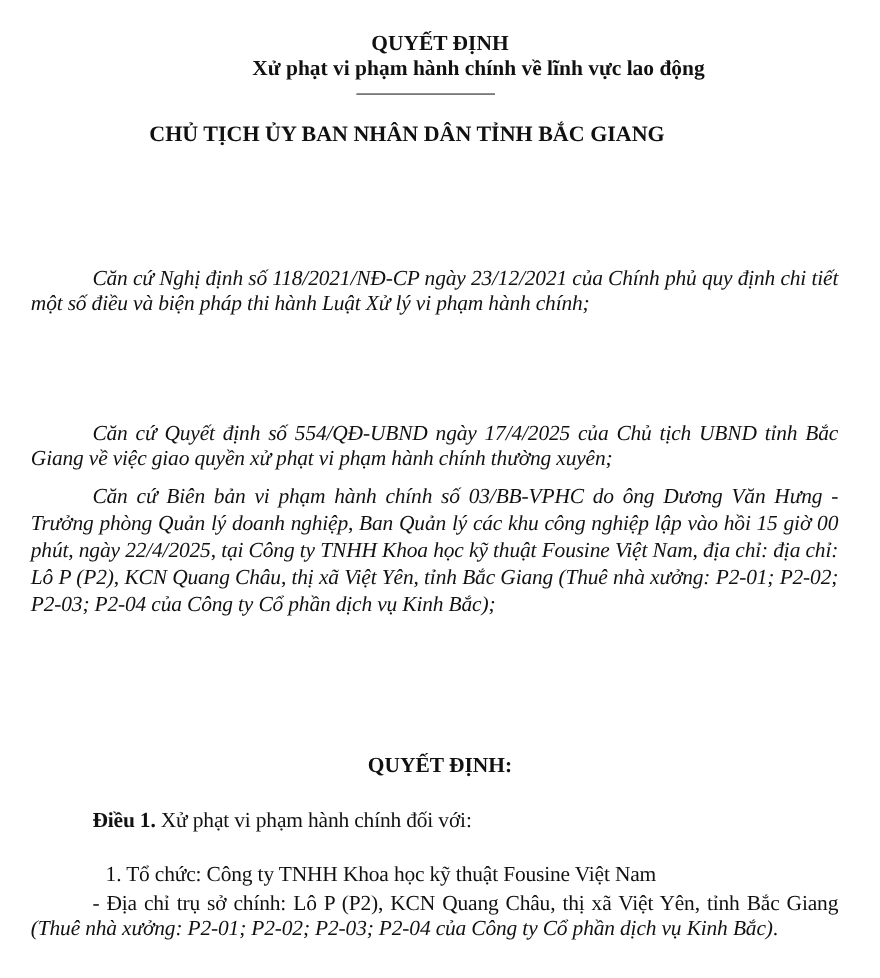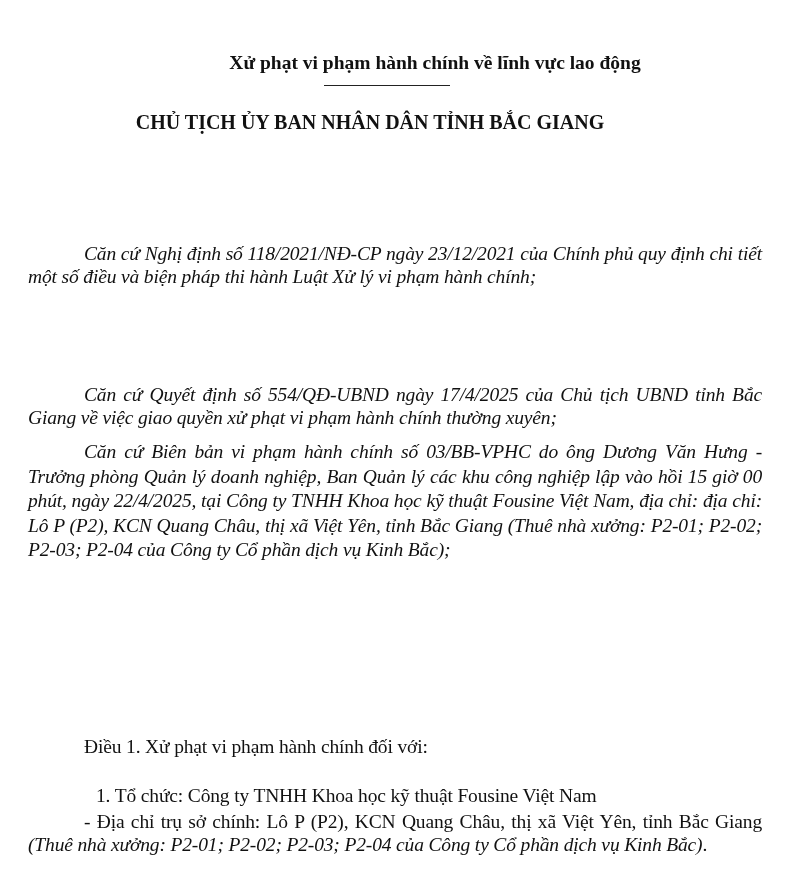--- a/index.html
+++ b/index.html
@@ -30,36 +30,38 @@
     font-size: 19.5px; line-height: 23px;
     text-align: justify; text-align-last: left;
     text-indent: 56px; font-style: italic;
     letter-spacing: -0.15px;
   }
   .heading2 {
     position: absolute; left: 0; width: 800px; top: 685px;
     font-weight: bold; font-size: 19.5px; line-height: 23px;
   }
   .normal { font-style: normal; }
-  .bold { font-weight: normal; }
+  .bold { font-weight: bold; }
   .italic { font-style: italic; }
 </style>
 </head>
 <body>
 
 <div class="page">
 
+  <div class="title center">QUYẾT ĐỊNH</div>
   <div class="subtitle center">Xử phạt vi phạm hành chính về lĩnh vực lao động</div>
   <div class="rule"></div>
   <div class="authority center">CHỦ TỊCH ỦY BAN NHÂN DÂN TỈNH BẮC GIANG</div>
 
   <p class="para" style="top:242px; margin:0;">Căn cứ Nghị định số 118/2021/NĐ-CP ngày 23/12/2021 của Chính phủ quy định chi tiết một số điều và biện pháp thi hành Luật Xử lý vi phạm hành chính;</p>
   <p class="para" style="top:383px; margin:0;">Căn cứ Quyết định số 554/QĐ-UBND ngày 17/4/2025 của Chủ tịch UBND tỉnh Bắc Giang về việc giao quyền xử phạt vi phạm hành chính thường xuyên;</p>
   <p class="para" style="top:440px; margin:0; line-height:24.5px;">Căn cứ Biên bản vi phạm hành chính số 03/BB-VPHC do ông Dương Văn Hưng - Trưởng phòng Quản lý doanh nghiệp, Ban Quản lý các khu công nghiệp lập vào hồi 15 giờ 00 phút, ngày 22/4/2025, tại Công ty TNHH Khoa học kỹ thuật Fousine Việt Nam, địa chỉ: địa chỉ: Lô P (P2), KCN Quang Châu, thị xã Việt Yên, tỉnh Bắc Giang (Thuê nhà xưởng: P2-01; P2-02; P2-03; P2-04 của Công ty Cổ phần dịch vụ Kinh Bắc);</p>
 
+  <div class="heading2 center">QUYẾT ĐỊNH:</div>
 
   <p class="para normal" style="top:735px; margin:0;"><span class="bold">Điều 1.</span><span> Xử phạt vi phạm hành chính đối với:</span></p>
 
   <p class="para normal" style="top:772px; margin:12px;">1. Tổ chức: Công ty TNHH Khoa học kỹ thuật Fousine Việt Nam</p>
 
   <p class="para normal" style="top:810px; margin:0;"><span>- Địa chỉ trụ sở chính: Lô P (P2), KCN Quang Châu, thị xã Việt Yên, tỉnh Bắc Giang </span><span class="italic">(Thuê nhà xưởng: P2-01; P2-02; P2-03; P2-04 của Công ty Cổ phần dịch vụ Kinh Bắc)</span><span>.</span></p>
 
 </div>
 
 </body></html>

